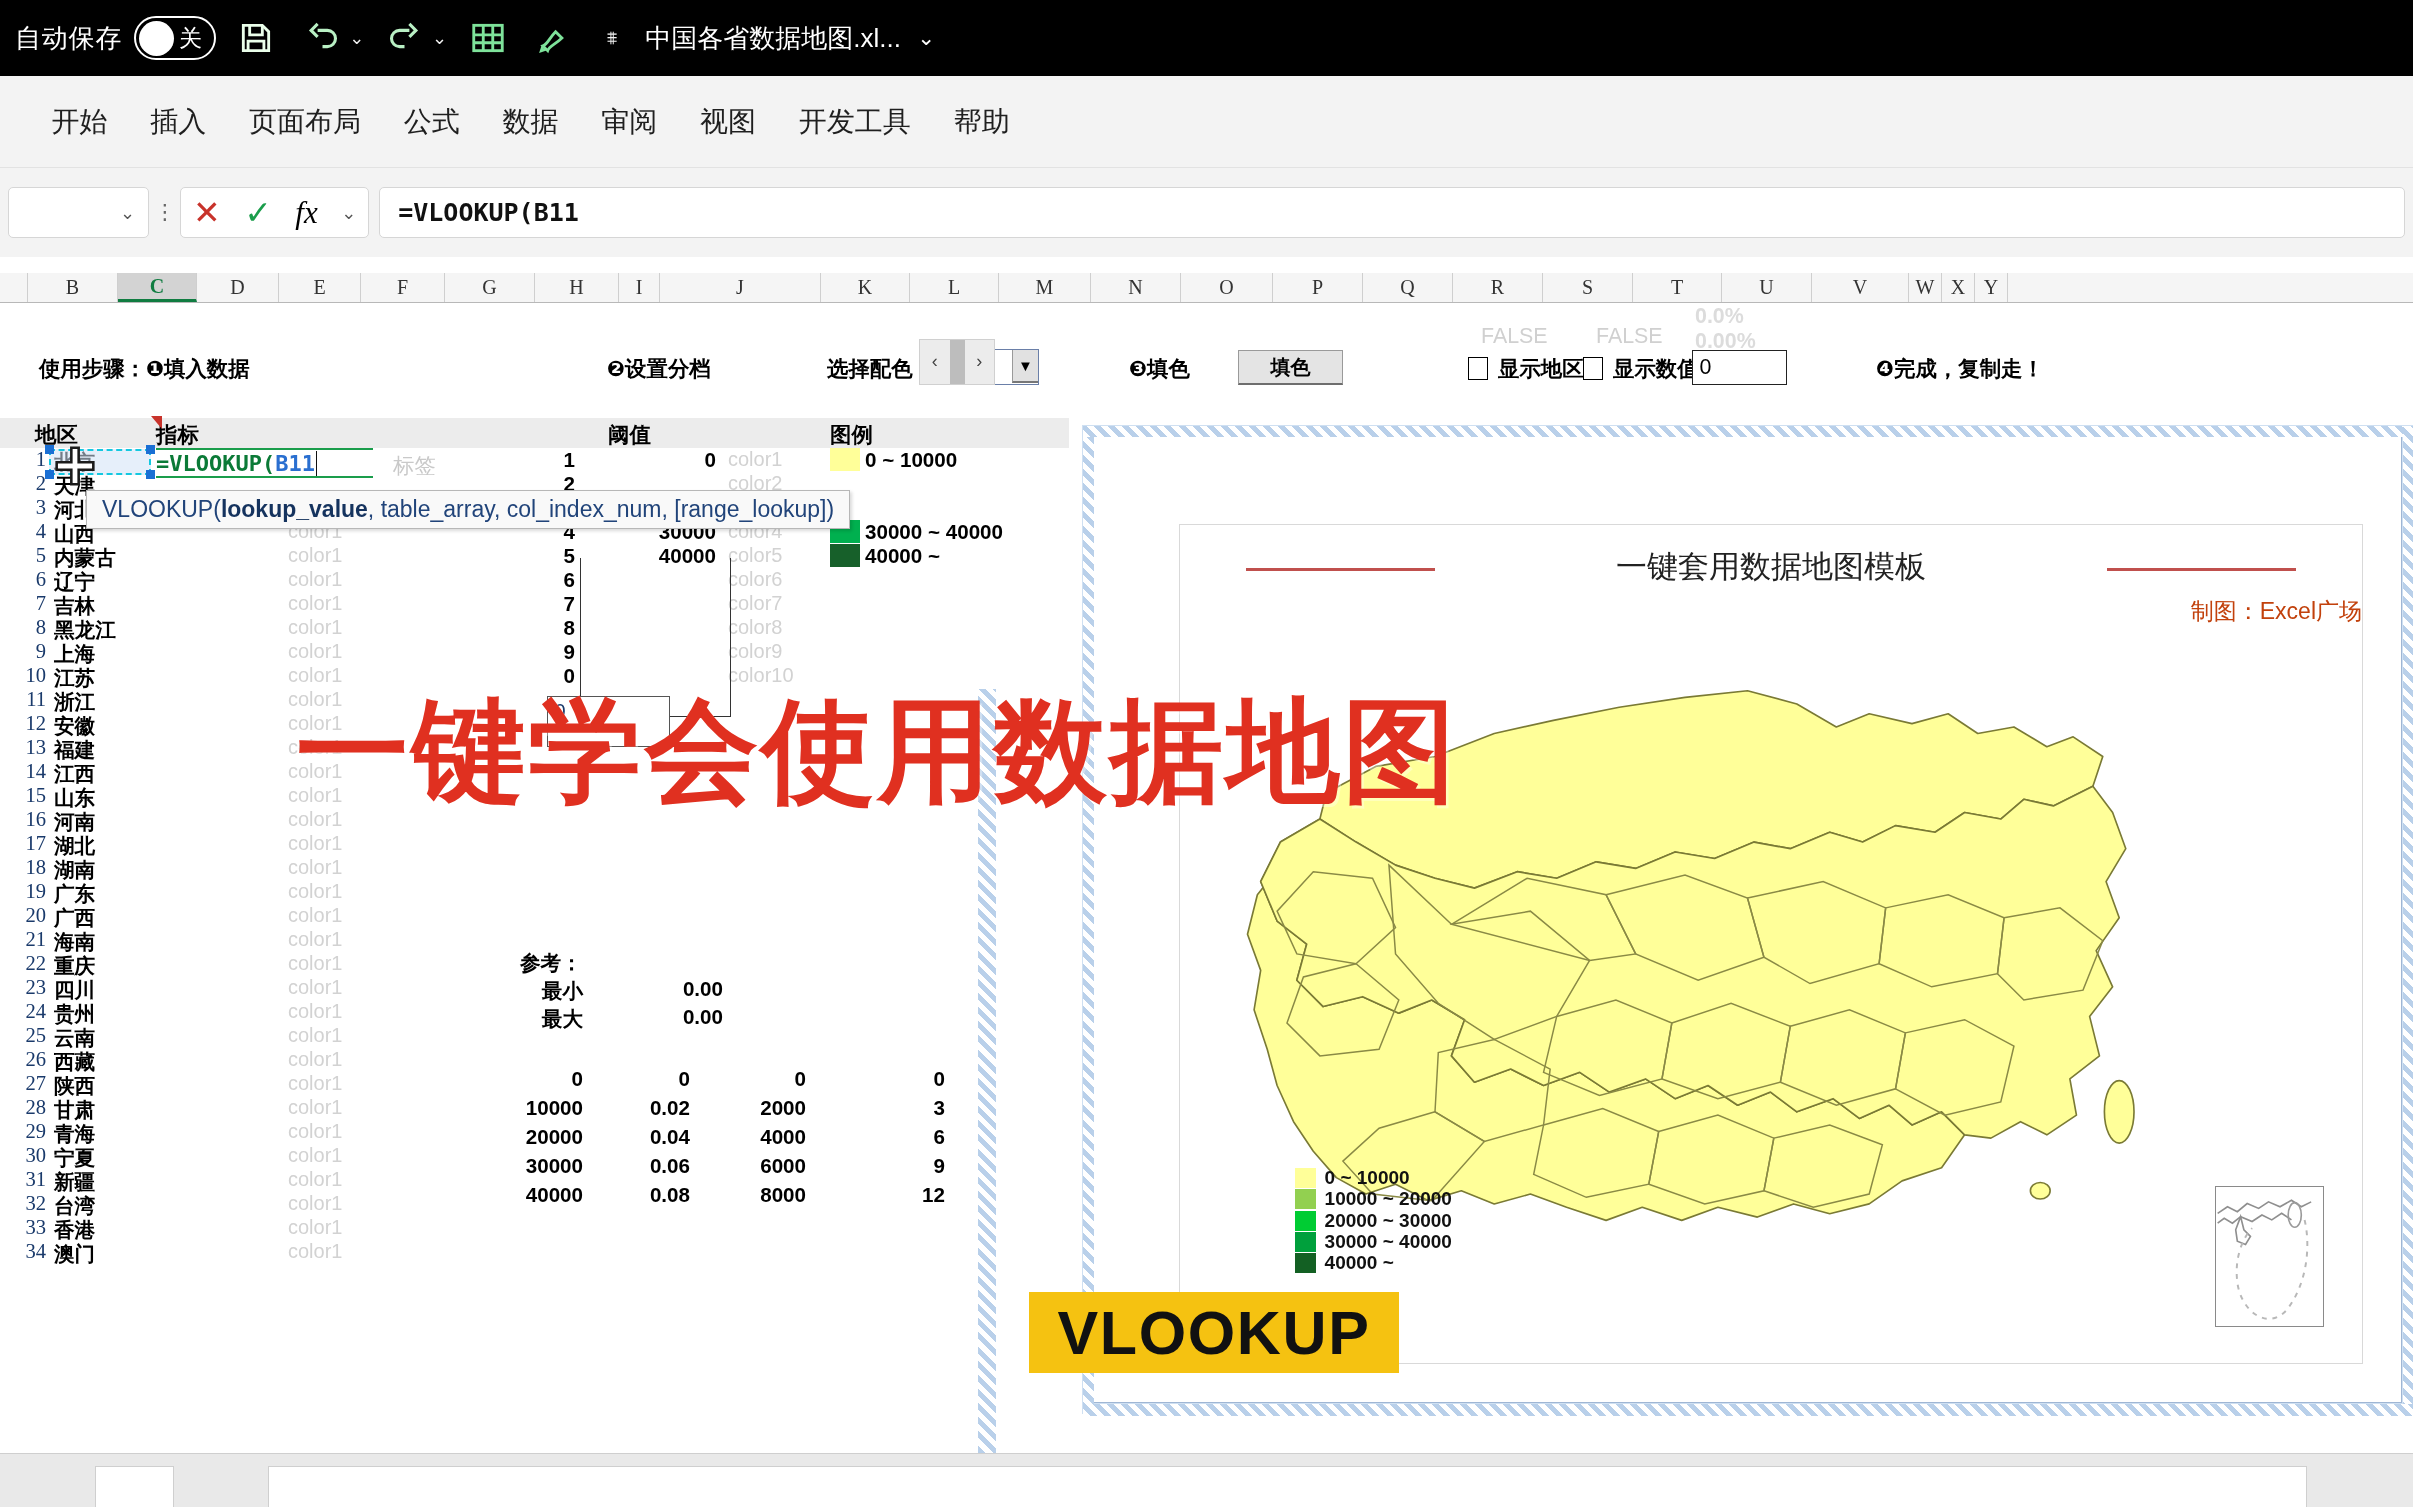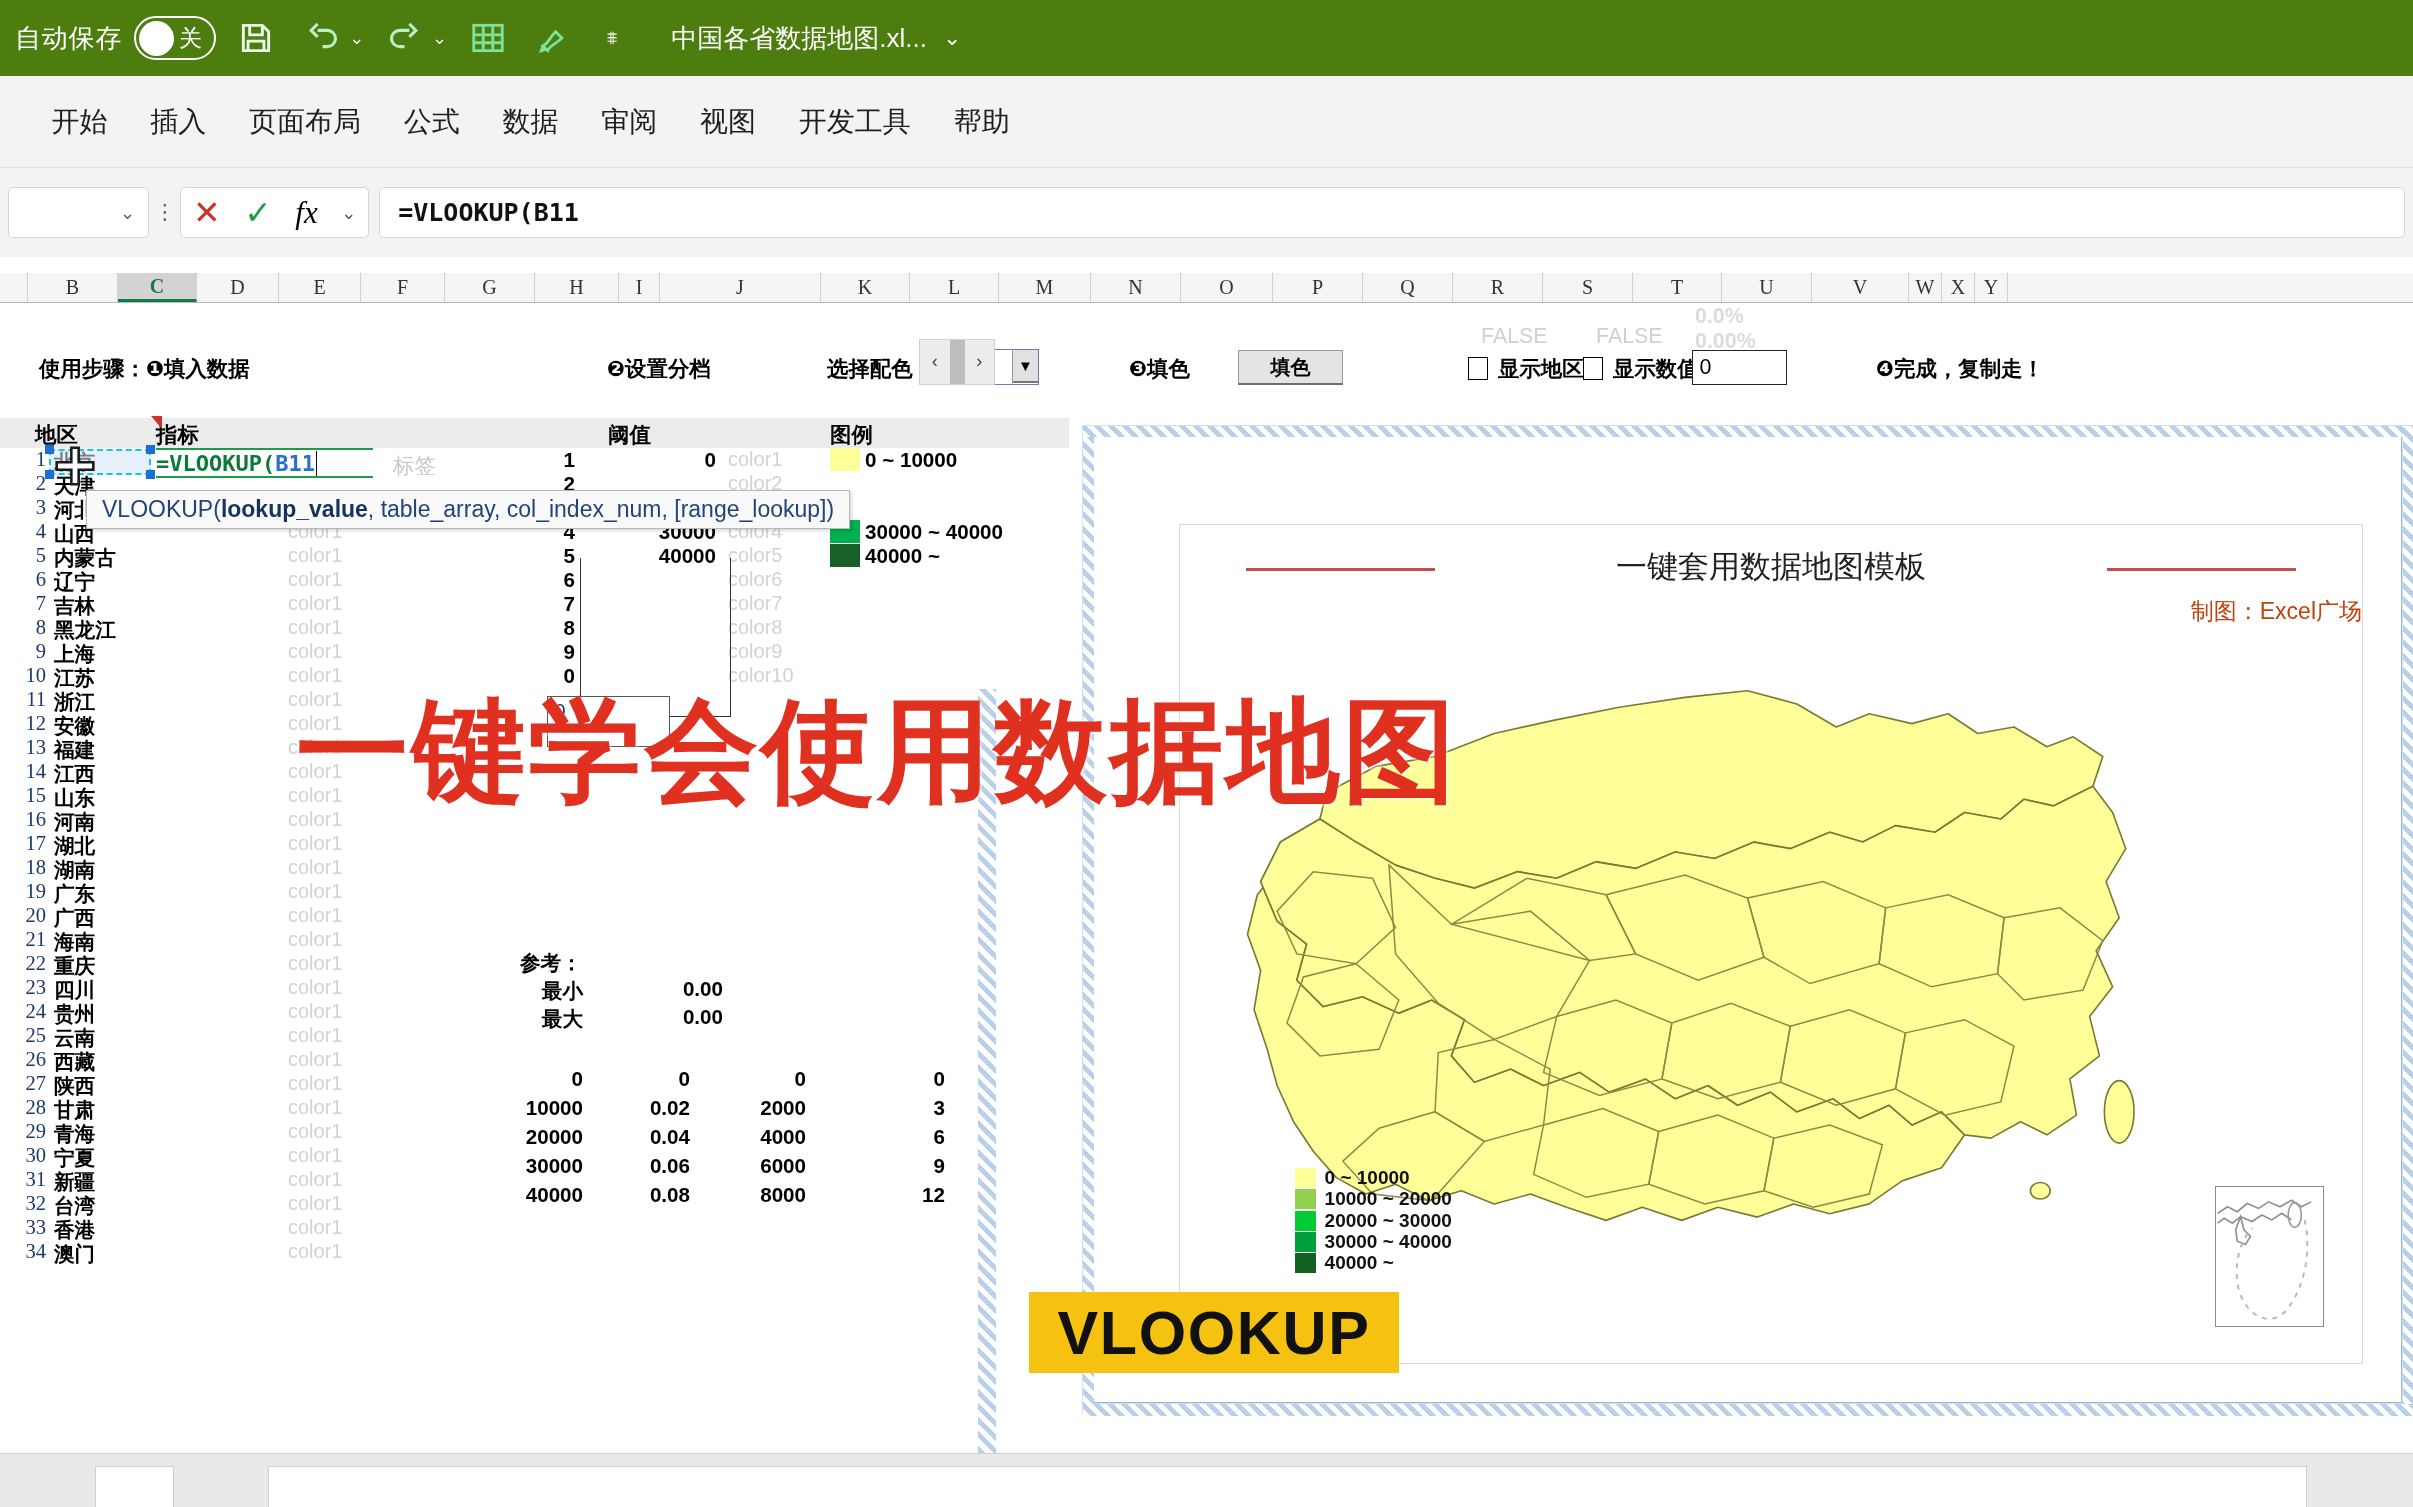--- a/index.html
+++ b/index.html
@@ -6,39 +6,39 @@
   html,body {
     width:2413px; height:1508px;
     font-family:"Liberation Sans","DejaVu Sans",sans-serif;
     overflow:hidden; background:#ffffff;
   }
   #app { position:relative; width:2413px; height:1508px; }
 
   
   .titlebar {
     position:absolute; left:0; top:0; width:2413px; height:76px;
-    background:#4d7c0f; display:flex; align-items:center; gap:0;
+    background:#000000; display:flex; align-items:center; gap:0;
     color:#ffffff;
   }
   .tb-autosave-label { font-size:26px; margin-left:15px; letter-spacing:0.8px; }
   .tb-toggle {
     width:82px; height:44px; border-radius:22px; border:2.5px solid #ffffff;
     margin-left:11.5px; display:flex; align-items:center; gap:5px;
     background:transparent;
   }
   .tb-toggle .knob { width:35px; height:35px; border-radius:50%; background:#ffffff; margin-left:3.3px; }
   .tb-toggle .knob-label { font-size:23px; color:#ffffff; }
   .tb-icon {
     width:51px; height:51px; margin-left:15px; display:flex;
     align-items:center; justify-content:center; color:#fff;
   }
   .tb-icon svg { display:block; }
   .tb-caret { font-size:18px; margin-left:1.6px; opacity:.95; }
   .tb-filename {
-    margin-left:54px; font-size:26px; white-space:nowrap;
+    margin-left:28px; font-size:26px; white-space:nowrap;
   }
   .tb-file-caret { margin-left:16.4px; font-size:21.4px; }
   .tb-search {
     position:absolute; left:1141px; top:6.6px; width:444px; height:61px;
     background:#c3f3d8; border-radius:6.6px; display:flex; align-items:center;
     padding-left:21.4px; gap:16.4px;
   }
   .tb-search .mag { width:28px; height:28px; }
   .tb-search .ph { font-size:25px; color:#1a1a1a; }
 

